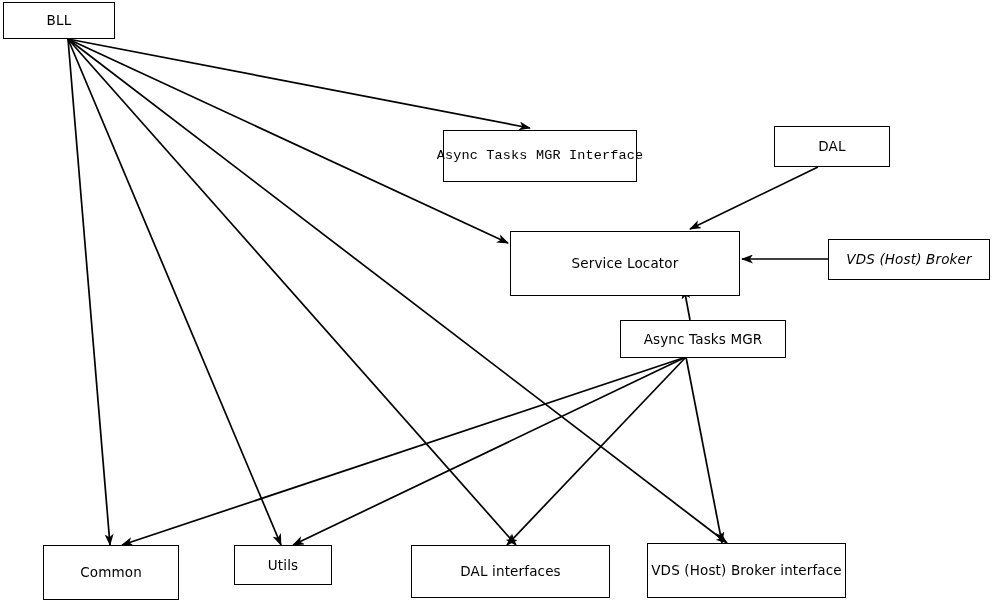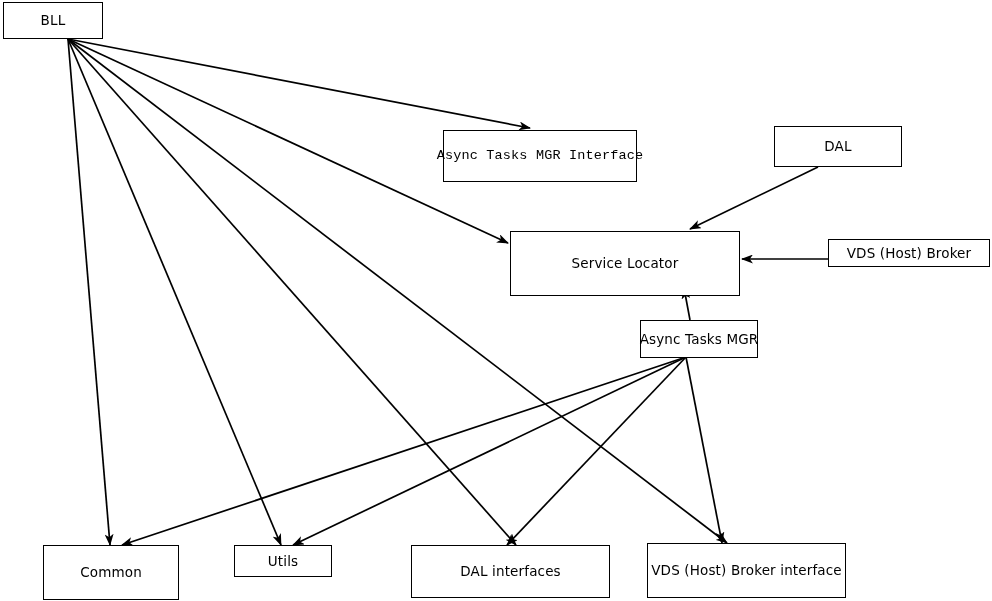--- a/index.html
+++ b/index.html
@@ -69,42 +69,42 @@
         <line x1="828" y1="259" x2="742" y2="259" stroke="#000000" stroke-width="1.7" marker-end="url(#arrowhead)"></line>
         <line x1="690" y1="320" x2="684" y2="288" stroke="#000000" stroke-width="1.7" marker-end="url(#arrowhead)"></line>
         <line x1="686" y1="357" x2="122" y2="545" stroke="#000000" stroke-width="1.7" marker-end="url(#arrowhead)"></line>
         <line x1="686" y1="357" x2="293" y2="545" stroke="#000000" stroke-width="1.7" marker-end="url(#arrowhead)"></line>
         <line x1="686" y1="357" x2="507" y2="545" stroke="#000000" stroke-width="1.7" marker-end="url(#arrowhead)"></line>
         <line x1="686" y1="357" x2="722" y2="543" stroke="#000000" stroke-width="1.7" marker-end="url(#arrowhead)"></line>
       </g>
   </svg>
 
   <div id="nodes-layer">
-      <div class="node" style="left: 3px; top: 2px; width: 100px; height: 37px; border-color: rgb(0, 0, 0);">
+      <div class="node" style="left: 3px; top: 2px; width: 112px; height: 37px; border-color: rgb(0, 0, 0);">
         <span class="node-label">BLL</span>
       </div>
       <div class="node" style="left: 443px; top: 130px; width: 194px; height: 52px; border-color: rgb(0, 0, 0); font-family: Liberation Mono, monospace;">
         <span class="node-label">Async Tasks MGR Interface</span>
       </div>
-      <div class="node" style="left: 774px; top: 126px; width: 128px; height: 41px; border-color: rgb(0, 0, 0);">
+      <div class="node" style="left: 774px; top: 126px; width: 116px; height: 41px; border-color: rgb(0, 0, 0);">
         <span class="node-label">DAL</span>
       </div>
       <div class="node" style="left: 510px; top: 231px; width: 230px; height: 65px; border-color: rgb(0, 0, 0);">
         <span class="node-label">Service Locator</span>
       </div>
-      <div class="node" style="left: 828px; top: 239px; width: 162px; height: 28px; border-color: rgb(0, 0, 0);">
+      <div class="node" style="left: 828px; top: 239px; width: 162px; height: 41px; border-color: rgb(0, 0, 0); font-style: italic;">
         <span class="node-label">VDS (Host) Broker</span>
       </div>
-      <div class="node" style="left: 640px; top: 320px; width: 118px; height: 38px; border-color: rgb(0, 0, 0);">
+      <div class="node" style="left: 620px; top: 320px; width: 166px; height: 38px; border-color: rgb(0, 0, 0);">
         <span class="node-label">Async Tasks MGR</span>
       </div>
       <div class="node" style="left: 43px; top: 545px; width: 136px; height: 55px; border-color: rgb(0, 0, 0);">
         <span class="node-label">Common</span>
       </div>
-      <div class="node" style="left: 234px; top: 545px; width: 98px; height: 32px; border-color: rgb(0, 0, 0);">
+      <div class="node" style="left: 234px; top: 545px; width: 98px; height: 40px; border-color: rgb(0, 0, 0);">
         <span class="node-label">Utils</span>
       </div>
       <div class="node" style="left: 411px; top: 545px; width: 199px; height: 53px; border-color: rgb(0, 0, 0);">
         <span class="node-label">DAL interfaces</span>
       </div>
       <div class="node" style="left: 647px; top: 543px; width: 199px; height: 55px; border-color: rgb(0, 0, 0);">
         <span class="node-label">VDS (Host) Broker interface</span>
       </div>
     </div>
 

